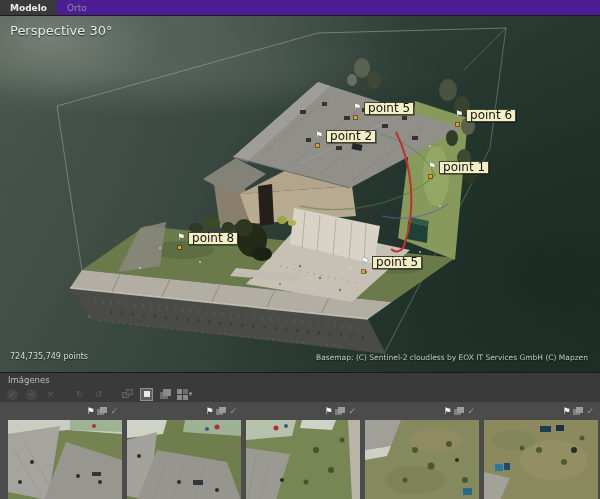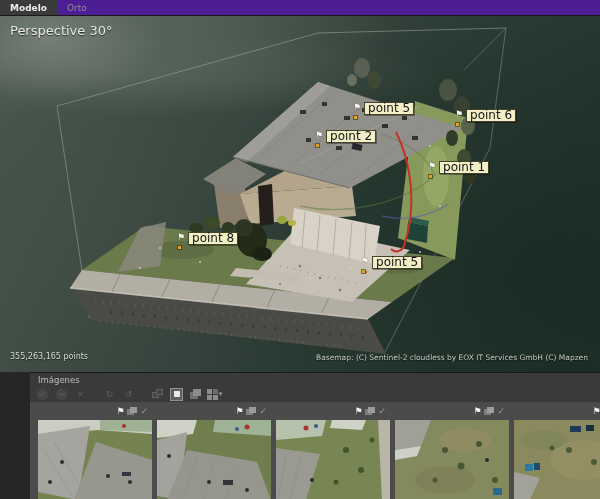--- a/index.html
+++ b/index.html
@@ -29,21 +29,21 @@
 
   
   .marker { position:absolute; display:flex; align-items:flex-start; cursor:pointer; }
   .marker .flag { font-size:9px; line-height:9px; color:#f6f6f6; text-shadow:0 0 1px #222; position:relative; }
   .marker .dot { position:absolute; left:1px; top:13px; width:3px; height:3px; background:#e7a21d; outline:1px solid rgba(60,40,0,.55); }
   .marker .mlabel { margin-left:3px; margin-top:-1px; background:#f2eec5; border:1px solid #43422e;
     color:#151515; font-size:12px; font-weight:normal; line-height:9px; padding:1px 3px; white-space:nowrap;
     box-shadow:1px 1px 0 rgba(0,0,0,.35); }
 
   
-  .photos { height:119px; background:#3a3a3a; border-top:1px solid #181818;margin-left:30px; }
+  .photos { height:119px; background:#3a3a3a; border-top:1px solid #181818; }
   .photos-header { height:13px; padding:2px 8px 0; font-size:8.5px; color:#bdbdbd; }
   .photos-toolbar { height:16px; display:flex; align-items:center; gap:6px; padding:0 6px; }
   .tbtn { display:inline-flex; align-items:center; justify-content:center; width:13px; height:13px;
     color:#787878; font-size:9px; line-height:13px; cursor:pointer; }
   .tbtn.dim { opacity:.6; }
   .tbtn .circ { display:inline-flex; align-items:center; justify-content:center; width:11px; height:11px;
     border-radius:50%; background:#4e4e4e; font-size:8px; color:#8a8a8a; }
   .gap { width:4px; }
   .ic-frames { position:relative; width:12px; height:10px; }
   .ic-frames i { position:absolute; width:7px; height:6px; border:1px solid #7c7c7c; background:#4a4a4a; }
@@ -180,21 +180,21 @@
           <circle cx="310" cy="262" r="1"></circle>
         <circle cx="350" cy="252" r="1"></circle>
           <circle cx="420" cy="236" r="1"></circle>
           <circle cx="140" cy="252" r="1"></circle>
         <circle cx="440" cy="190" r="1"></circle>
           <circle cx="430" cy="130" r="1"></circle>
       </g>
     </svg>
 
     <div class="hud view-label">Perspective 30°</div>
-    <div class="hud points">355,263,165 points</div>
+    <div class="hud points">724,735,749 points</div>
     <div class="hud basemap">Basemap: (C) Sentinel-2 cloudless by EOX IT Services GmbH (C) Mapzen</div>
 
       <div class="marker" style="left: 177px; top: 217px;">
         <span class="flag">⚑</span>
         <span class="dot"></span>
         <span class="mlabel">point 8</span>
       </div>
 
       <div class="marker" style="left: 361px; top: 241px;">
         <span class="flag">⚑</span>

